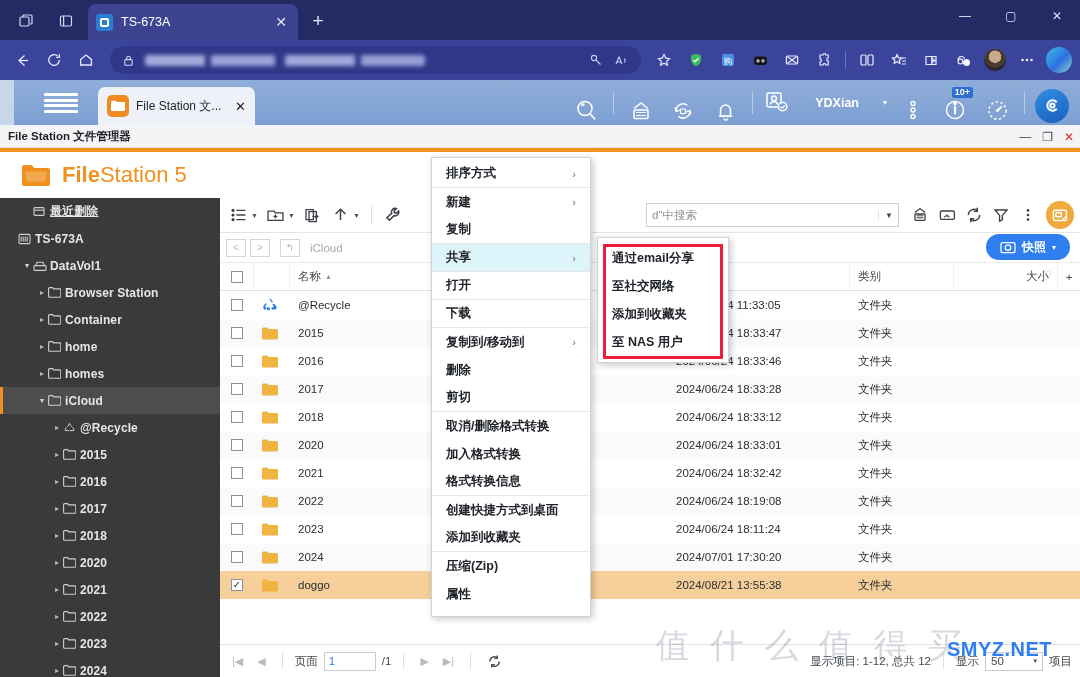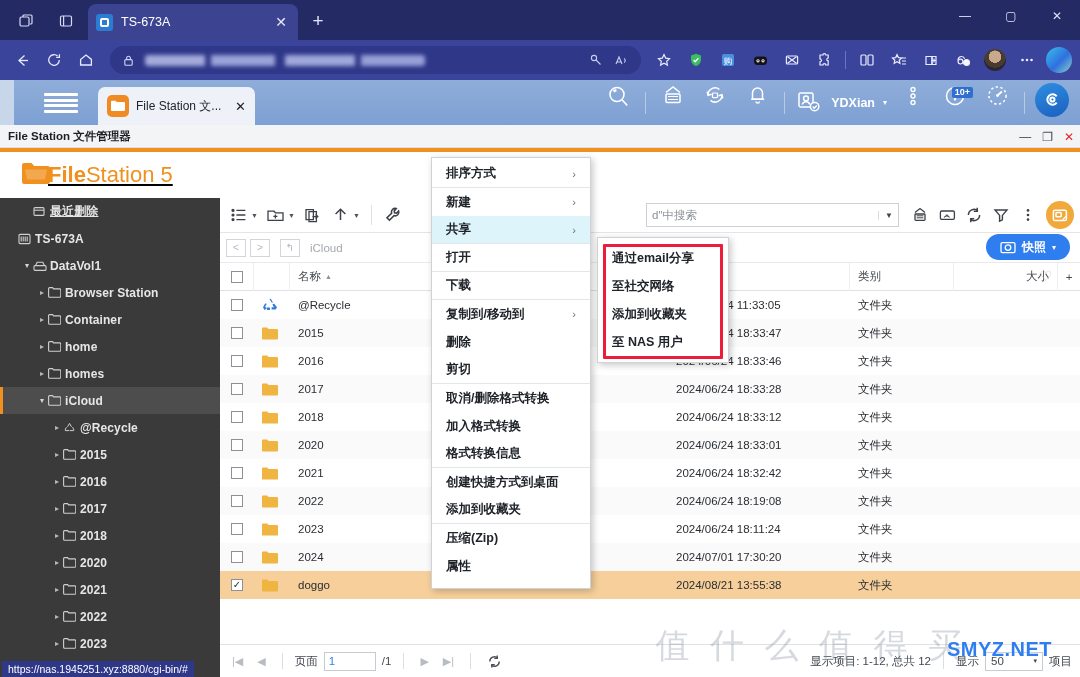--- a/index.html
+++ b/index.html
@@ -92,23 +92,23 @@
   }
   .qts-apptab .ficon {
     width: 22px; height: 22px; border-radius: 5px; background: #ef8b22;
     display:flex; align-items:center; justify-content:center; flex:0 0 auto;
   }
   .qts-apptab .ficon svg { display:block; }
   .qts-apptab .lbl { font-size: 12px; color: #22262c; white-space: nowrap; overflow: hidden; flex:1; }
   .qts-apptab .cls { font-size: 13px; font-weight: bold; color: #1a1d21; cursor: pointer; }
 
   .qts-icons { position: absolute; right: 8px; top: 0; height: 45px; display: flex; align-items: center; gap: 2px; }
-  .qicon { width: 40px; height: 40px; display: flex; align-items: flex-start; justify-content: center; color: #fff; cursor: pointer; position: relative; }
+  .qicon { width: 40px; height: 40px; display: flex; align-items: flex-end; justify-content: center; color: #fff; cursor: pointer; position: relative; }
   .qsep { width: 1px; height: 22px; background: #b9cbe4; margin: 0 5px; }
-  .quser { display: flex; align-items: center; gap: 8px; color: #fff; cursor: pointer; padding: 0 4px; }
+  .quser { display: flex; align-items: center; gap: 24px; color: #fff; cursor: pointer; padding: 0 4px; }
   .quser .uname { font-size: 12.5px; font-weight: bold; }
   .badge10 {
     position: absolute; top: 4px; right: 2px; background: #2f6fd0; color: #fff;
     font-size: 9px; padding: 1px 3px; border-radius: 2px; font-weight: bold; line-height: 1.1;
   }
   .cloudbtn {
     width: 34px; height: 34px; border-radius: 50%;
     background: linear-gradient(160deg,#2f8fe0,#1a5fc0);
     display: flex; align-items: center; justify-content: center; cursor: pointer;
   }
@@ -119,21 +119,21 @@
     position: relative; height: 23px; background: #f3f4f6; border-bottom: 1px solid #dcdfe3;
     display: flex; align-items: center; padding: 0 8px;
   }
   .fs-titlebar .t { font-size: 11.5px; color: #1c1f23; font-weight: bold; }
   .fs-wc { position: absolute; right: 6px; top: 0; height: 23px; display: flex; align-items: center; gap: 11px; }
   .fs-wc span { font-size: 12px; color: #4a4f55; cursor: pointer; line-height: 1; }
   .fs-wc span.close { color: #e0252b; font-weight: bold; }
   .fs-accent { height: 4px; background: #f0901e; }
 
   .fs-header { height: 46px; background: #fff; display: flex; align-items: center; padding-left: 22px; position: relative; }
-  .fs-logo { display: flex; align-items: flex-start; gap: 0; text-decoration: underline; }
+  .fs-logo { display: flex; align-items: center; gap: 14px; }
   .fs-logo .fldr { width: 26px; height: 22px; }
   .fs-logo .txt { font-size: 22px; color: #f0901e; }
   .fs-logo .txt b { font-weight: bold; }
   .fs-logo .txt .lt { font-weight: normal; }
 
   .fs-body { display: flex; height: 479px; }
 
   
   .fs-sidebar {
     width: 220px; background: #3a3a3a; color: #e6e6e6; overflow: hidden;
@@ -1038,20 +1038,23 @@
   <div class="ctxmenu">
     <div id="ctx-host">
         <div class="mi mgroup">
           <span>排序方式</span>
           <span class="mgt">›</span>
         </div>
         <div class="mi">
           <span>新建</span>
           <span class="mgt">›</span>
         </div>
+        <div class="mi mgroup">
+          <span>复制</span>
+        </div>
         <div class="mi active mgroup">
           <span>共享</span>
           <span class="mgt">›</span>
         </div>
         <div class="mi mgroup">
           <span>打开</span>
         </div>
         <div class="mi mgroup">
           <span>下载</span>
         </div>
@@ -1092,18 +1095,17 @@
   <div class="submenu">
     <div id="sub-host">
         <div class="mi">通过email分享</div>
         <div class="mi">至社交网络</div>
         <div class="mi">添加到收藏夹</div>
         <div class="mi">至 NAS 用户</div>
       </div>
   </div>
   <div class="redbox"></div>
 
-  <div class="urltip">https://nas.1945251.xyz:8880/cgi-bin/#</div>
 
   <div class="wm1">值 什 么 值 得 买</div>
   <div class="wm2">SMYZ.NET</div>
 
 </div>
 
 </body></html>

